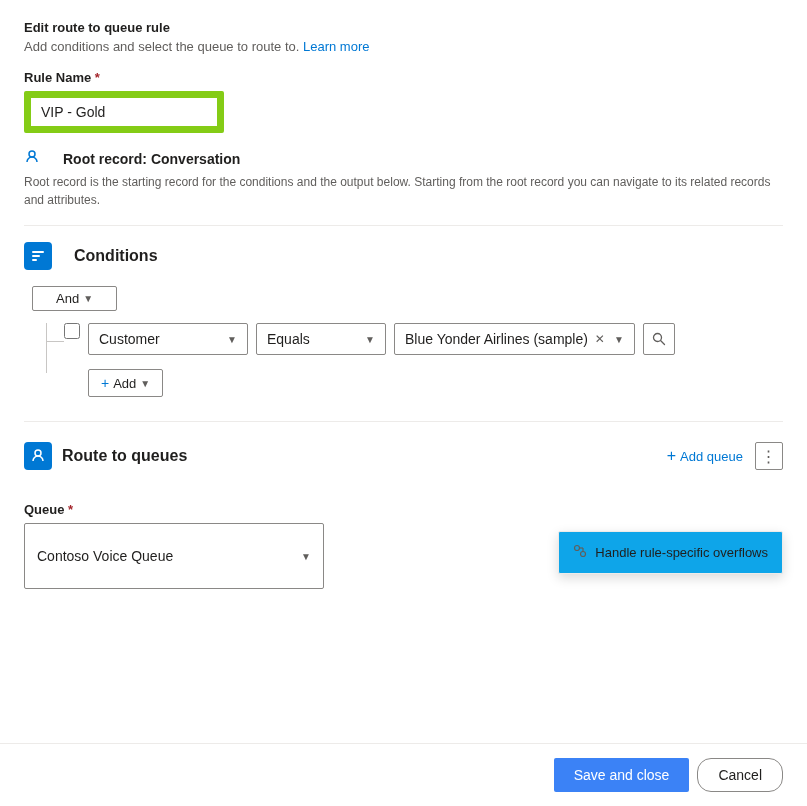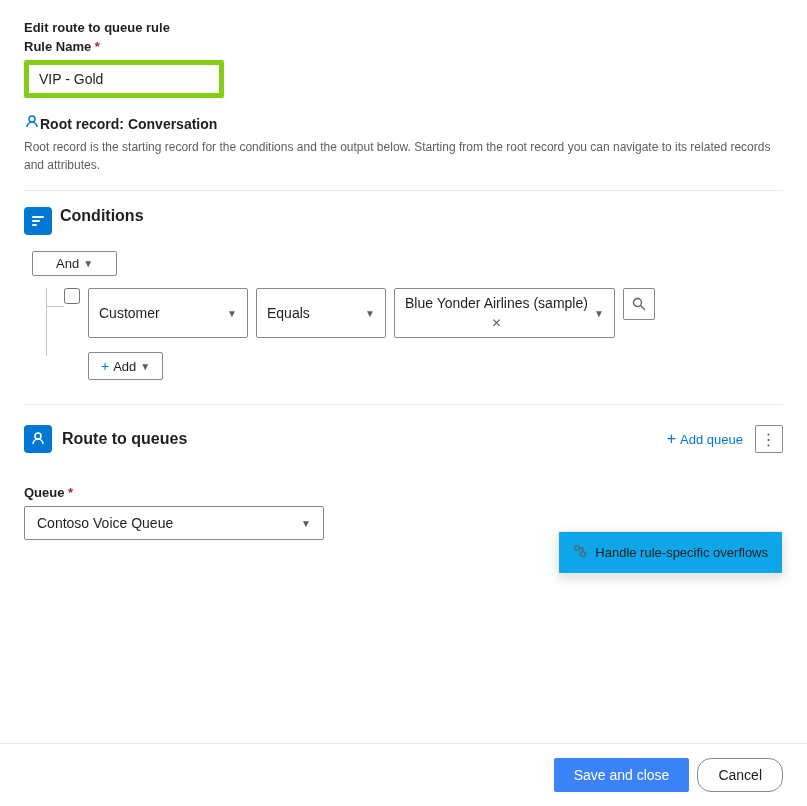--- a/index.html
+++ b/index.html
@@ -36,34 +36,34 @@
       font-size: 13px;
       font-weight: 600;
       color: #201f1e;
       margin-bottom: 6px;
     }
     .required::after {
       content: ' *';
       color: #a4262c;
     }
     .text-input {
-      border: 5px solid #84cc16;
+      border: 7px solid #84cc16;
       border-radius: 2px;
       padding: 6px 10px;
       font-size: 14px;
       color: #201f1e;
       width: 200px;
       outline: none;
     }
     .root-record-section {
       margin-top: 16px;
       margin-bottom: 4px;
       display: flex;
       align-items: center;
-      gap: 0;
+      gap: 23px;
     }
     .root-record-icon {
       color: #0078d4;
       font-size: 16px;
     }
     .root-record-label {
       font-size: 14px;
       font-weight: 600;
       color: #201f1e;
     }
@@ -73,22 +73,22 @@
       margin-bottom: 16px;
       line-height: 1.5;
     }
     .divider {
       border: none;
       border-top: 1px solid #edebe9;
       margin: 16px 0;
     }
     .section-header {
       display: flex;
-      align-items: flex-start;
-      gap: 8px;
+      align-items: center;
+      gap: 22px;
       margin-bottom: 16px;
     }
     .section-icon {
       width: 28px;
       height: 28px;
       background: #0078d4;
       border-radius: 4px;
       display: flex;
       align-items: center;
       justify-content: center;
@@ -161,21 +161,20 @@
       align-items: center;
       gap: 6px;
       min-width: 220px;
     }
     .tag-value {
       display: inline-flex;
       align-items: center;
       gap: 4px;
       color: #201f1e;
       font-size: 14px;
-      flex-direction: column;
     }
     .tag-close {
       cursor: pointer;
       color: #605e5c;
       font-size: 12px;
       display: inline-flex;
       align-items: center;
       justify-content: center;
       width: 16px;
       height: 16px;
@@ -245,21 +244,21 @@
       cursor: pointer;
       display: flex;
       align-items: center;
       justify-content: center;
       color: #605e5c;
       font-size: 14px;
     }
     .queue-dropdown {
       border: 1px solid #8a8886;
       border-radius: 2px;
-      padding: 8px 12px;
+      padding: 24px 12px;
       font-size: 14px;
       color: #201f1e;
       background: #fff;
       cursor: pointer;
       display: inline-flex;
       align-items: center;
       gap: 6px;
       width: 300px;
       justify-content: space-between;
     }
@@ -321,20 +320,24 @@
       cursor: pointer;
       font-family: 'Segoe UI', Arial, sans-serif;
     }
   </style>
 </head>
 <body>
 
 <div class="main-container">
   
   <h1 class="page-title">Edit route to queue rule</h1>
+  <p class="subtitle">
+    <span>Add conditions and select the queue to route to.</span>
+    <a class="learn-more" href="#">Learn more</a>
+  </p>
 
   
   <div class="field-label required">Rule Name</div>
   <input type="text" class="text-input" value="VIP - Gold" style="">
 
   
   <div class="root-record-section">
     <span class="root-record-icon">
       <svg width="16" height="16" viewBox="0 0 16 16" fill="none" xmlns="http://www.w3.org/2000/svg">
         <circle cx="8" cy="5" r="3" stroke="#0078d4" stroke-width="1.5"></circle>

